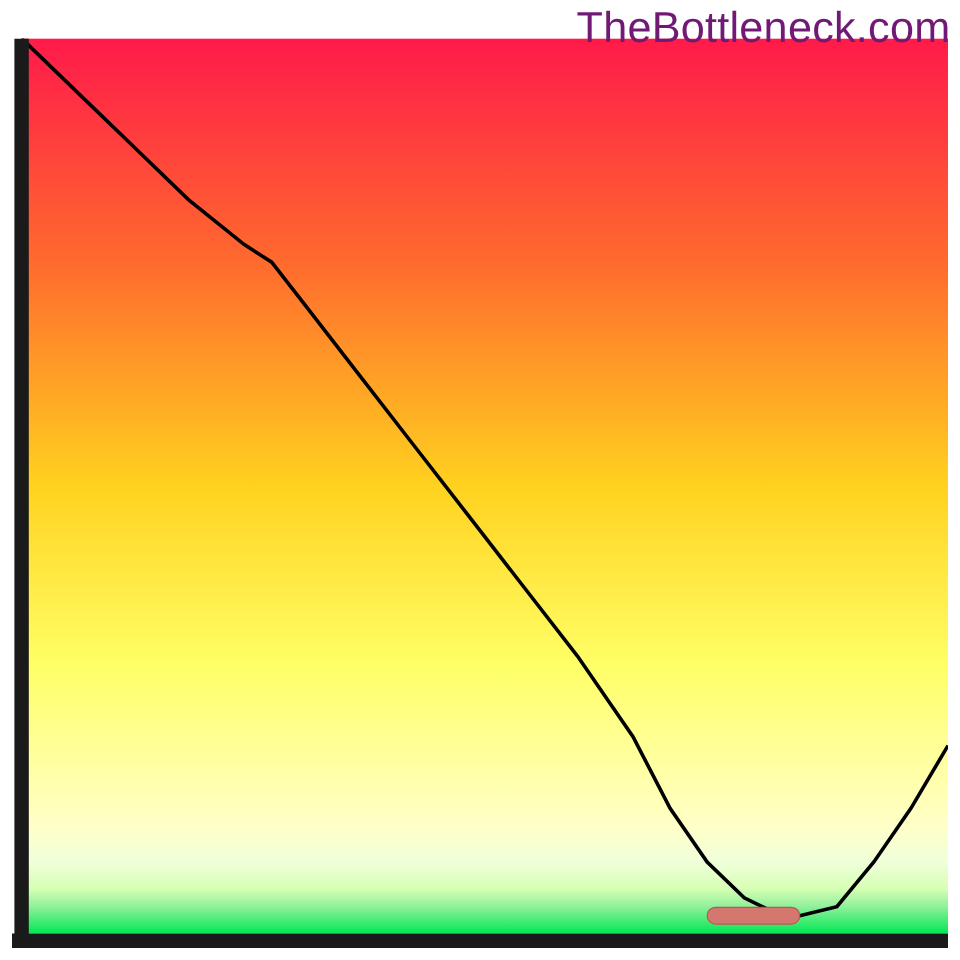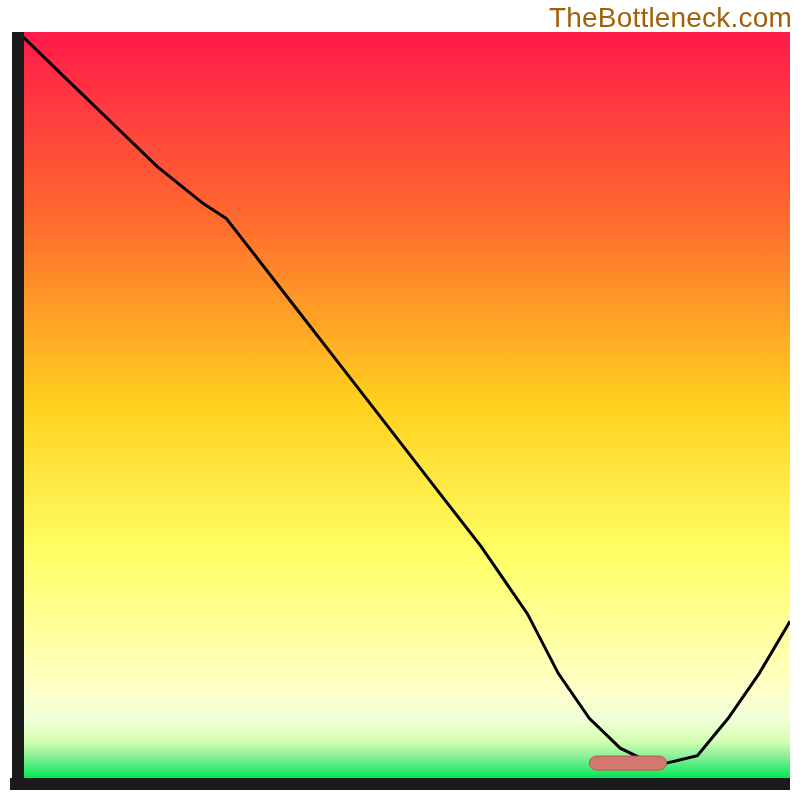--- a/index.html
+++ b/index.html
@@ -13,22 +13,22 @@
   }
   .chart-wrap {
     position: relative;
     width: 800px;
     height: 800px;
   }
   .watermark {
     position: absolute;
     top: 2px;
     right: 8px;
-    color: #a16207;
-    font-size: 28px;
+    color: #701a75;
+    font-size: 36px;
     font-weight: 500;
     letter-spacing: 0.2px;
     z-index: 10;
   }
   .plot-outer {
     position: absolute;
     left: 10px;
     top: 32px;
     width: 780px;
     height: 758px;

